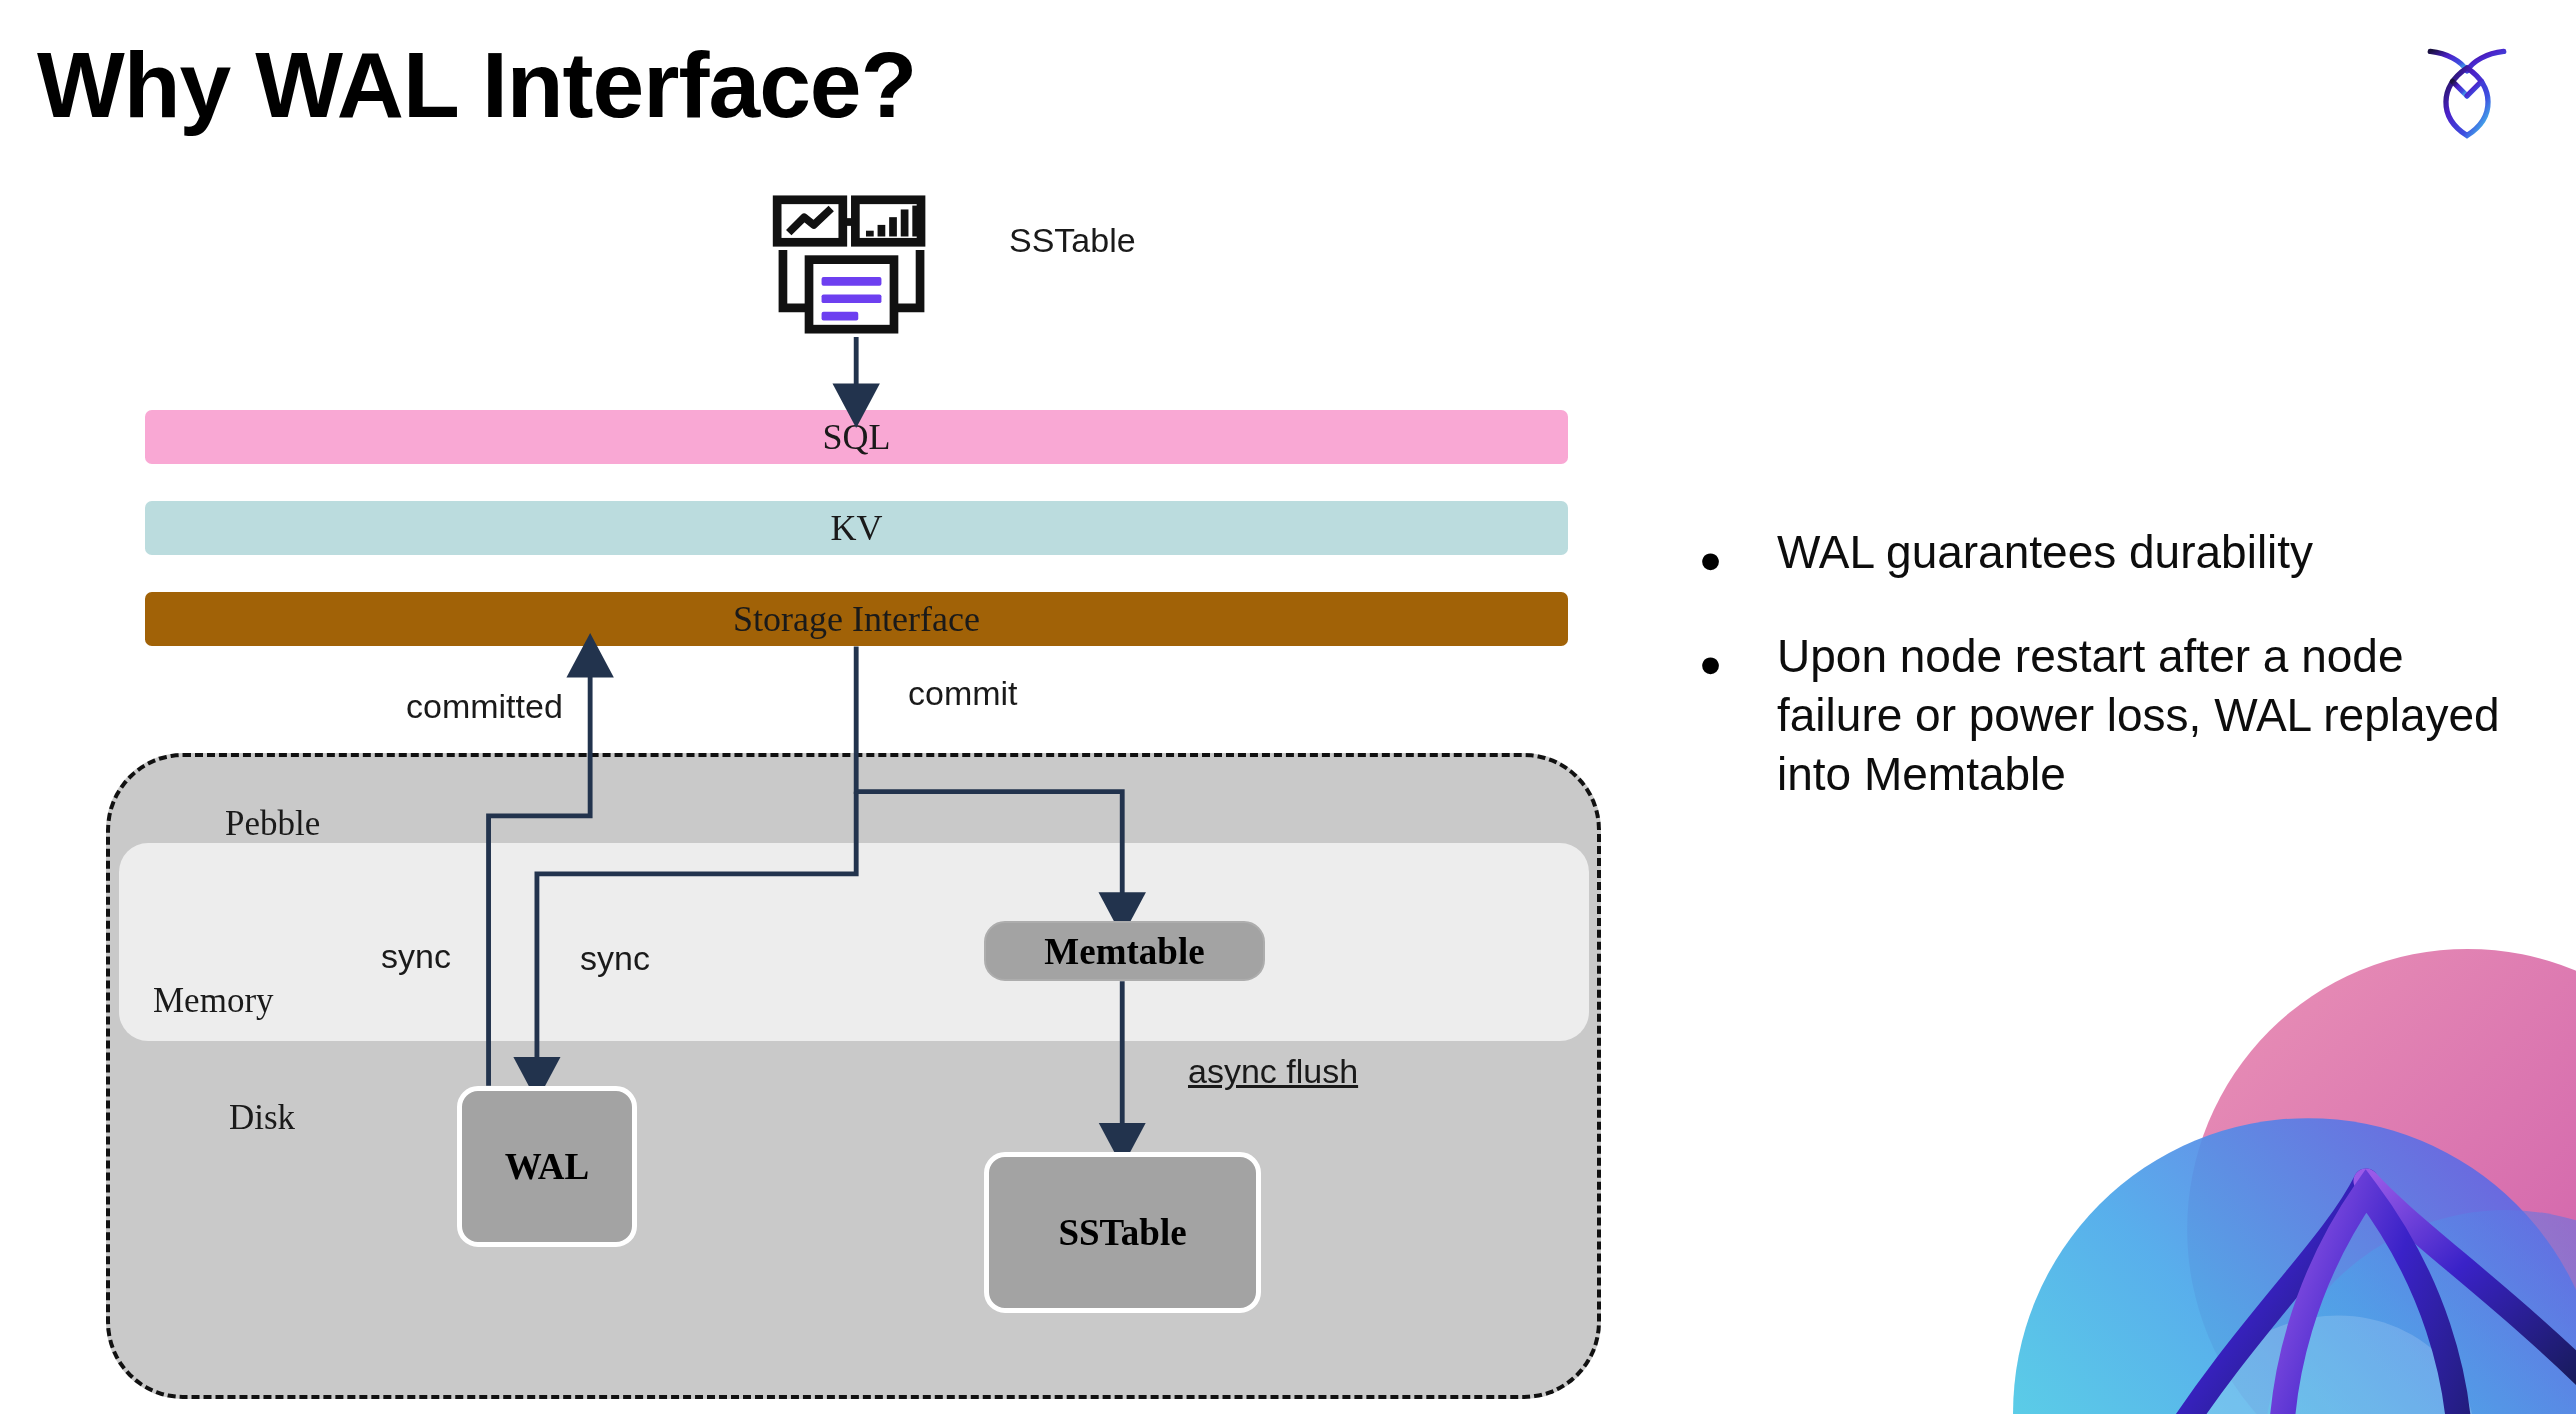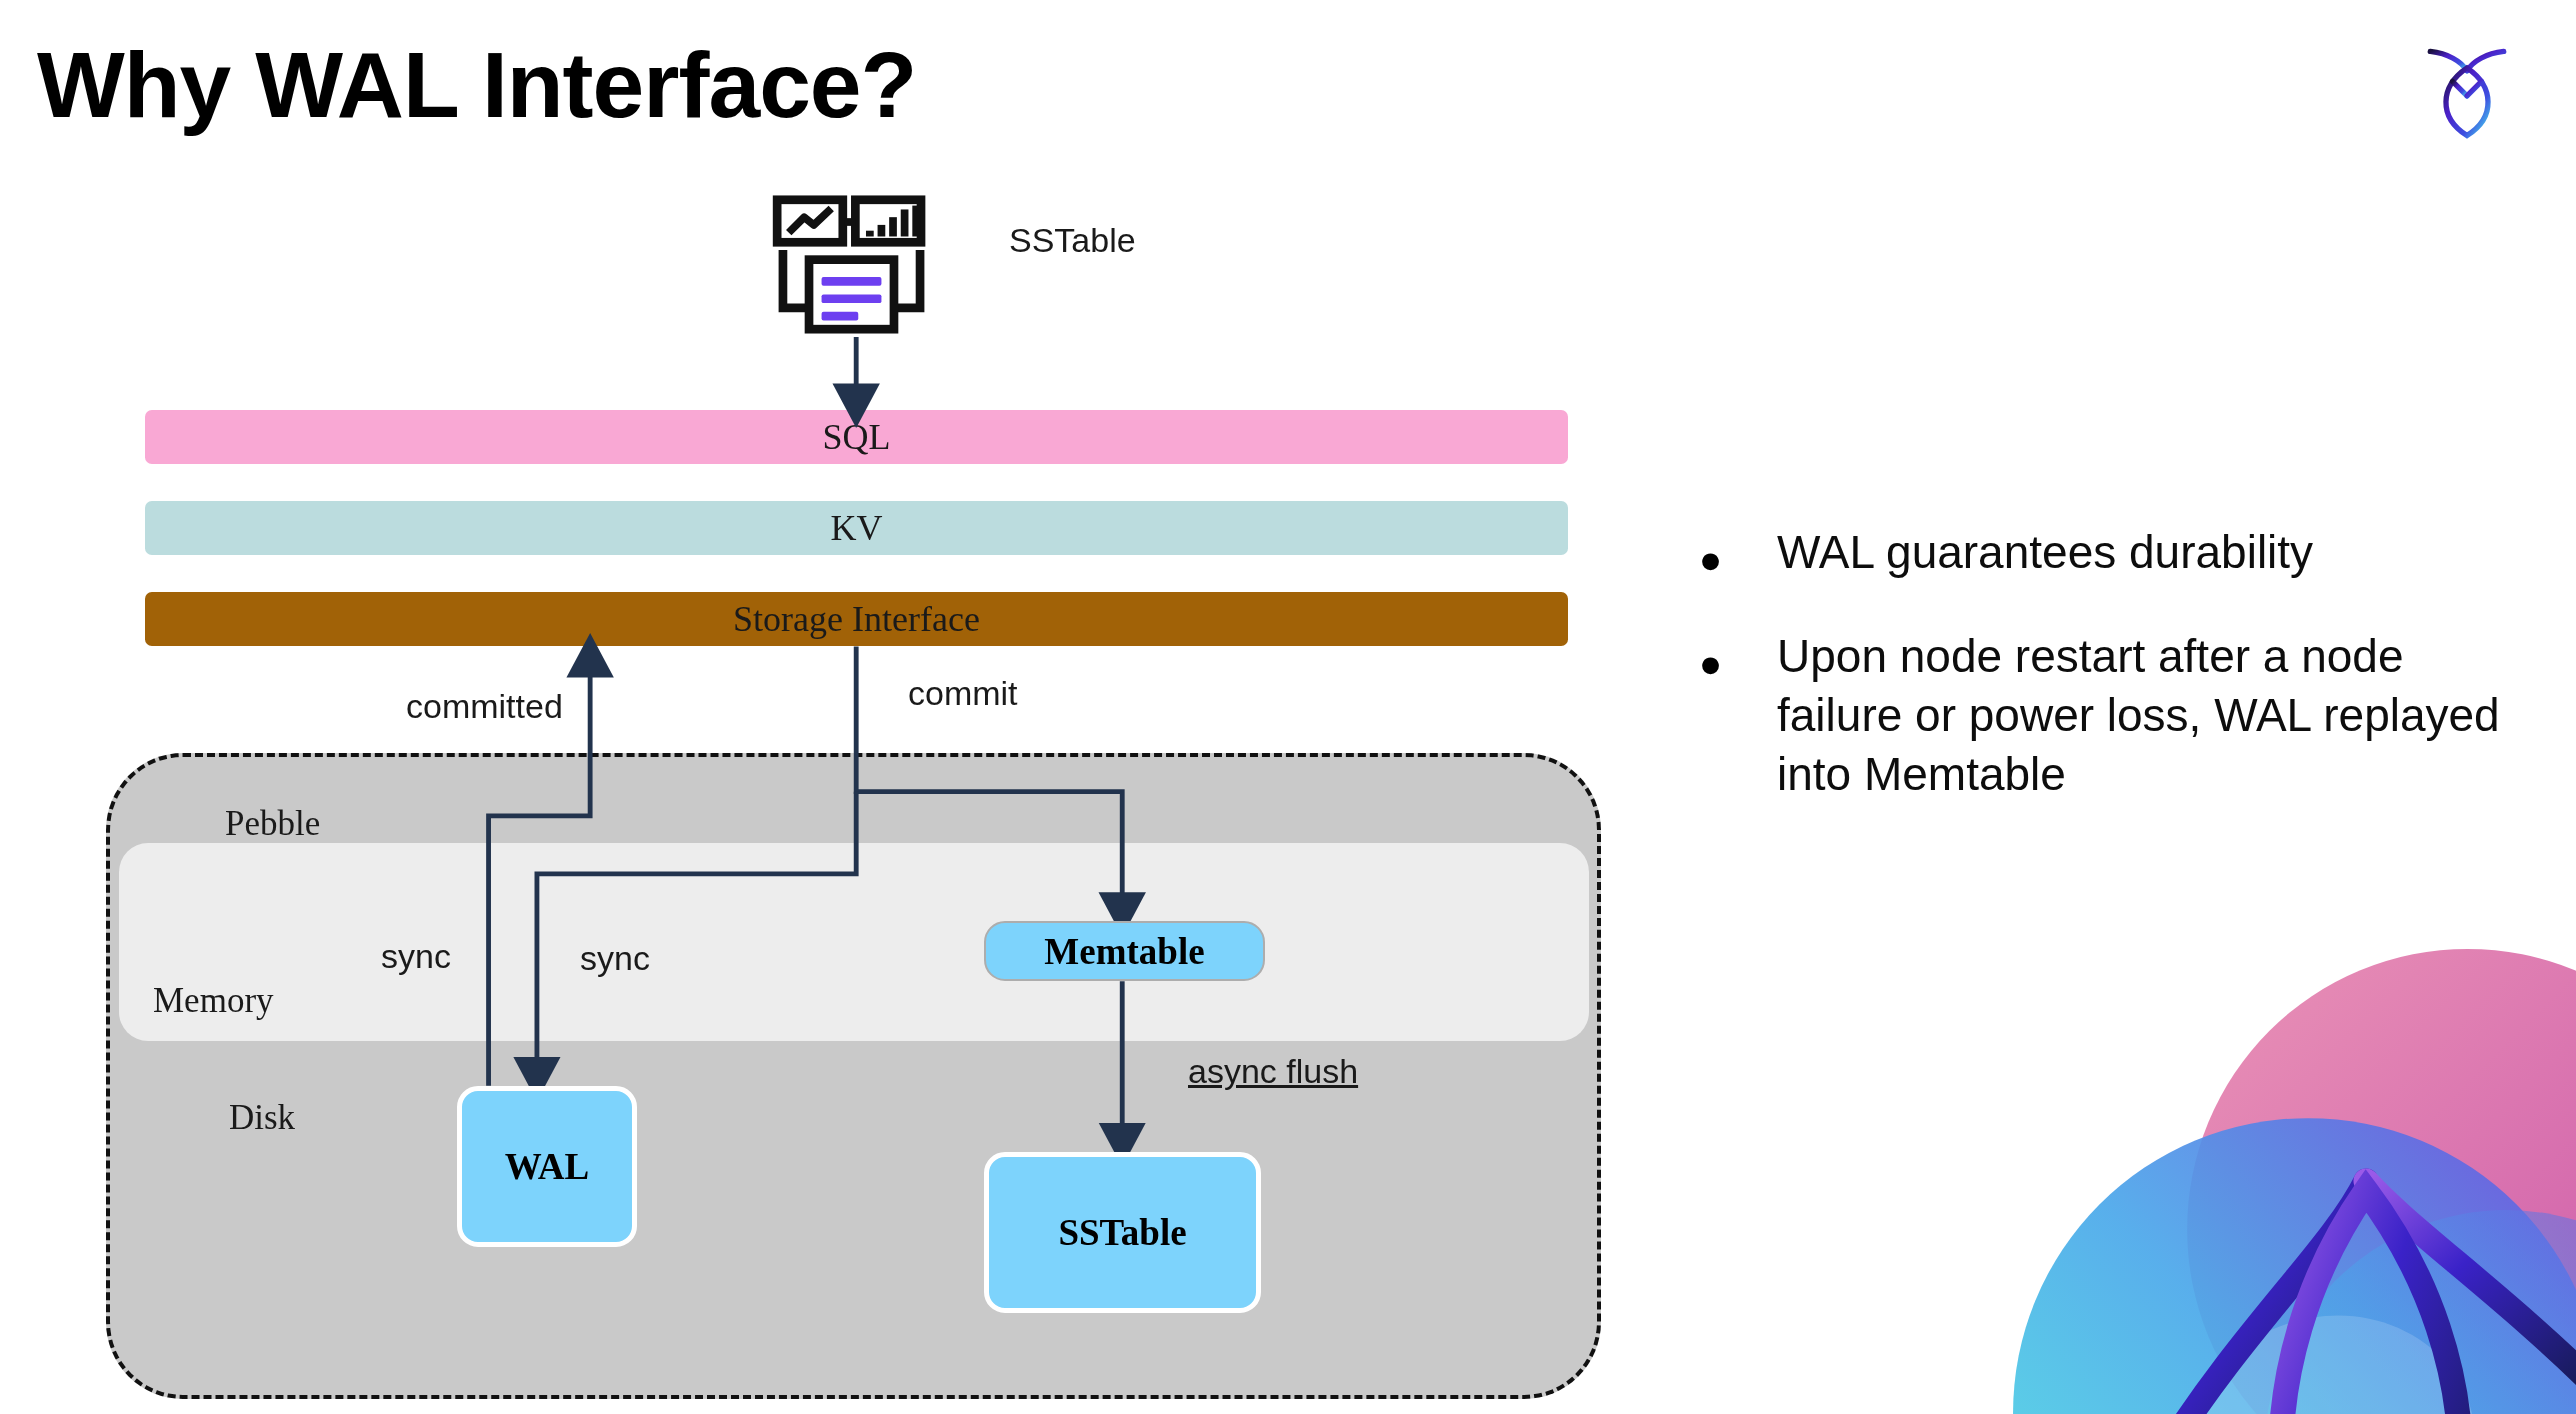--- a/index.html
+++ b/index.html
@@ -74,21 +74,21 @@
     font-family:"Liberation Serif", serif;
     font-size:35px;color:#1a1a1a;white-space:nowrap;
   }
   #label-pebble{left:225px;top:788px;margin-top:16px;}
   #label-memory{left:153px;top:981px;}
   #label-disk{left:206px;top:1098px;margin-left:23px;}
 
   
   .node-box{
     position:absolute;
-    background:#7dd3fc;
+    background:#a3a3a3;
     border-radius:21px;
     display:flex;align-items:center;justify-content:center;
     font-family:"Liberation Serif", serif;
     font-weight:bold;
     font-size:37px;
     color:#000000;
     box-sizing:border-box;
   }
   #node-memtable{left:984px;top:921px;width:281px;height:60px;border:2.9px solid #adadad;}
   #node-wal{left:448px;top:1086px;width:180px;height:161px;border:5.8px solid #ffffff;margin-left:9px;}

